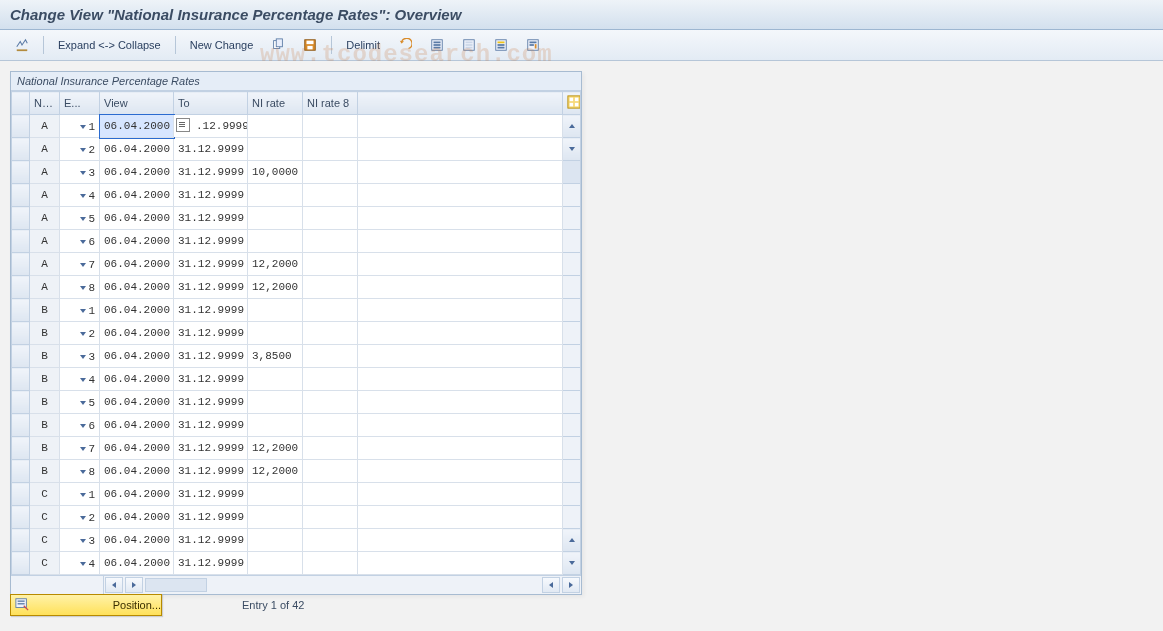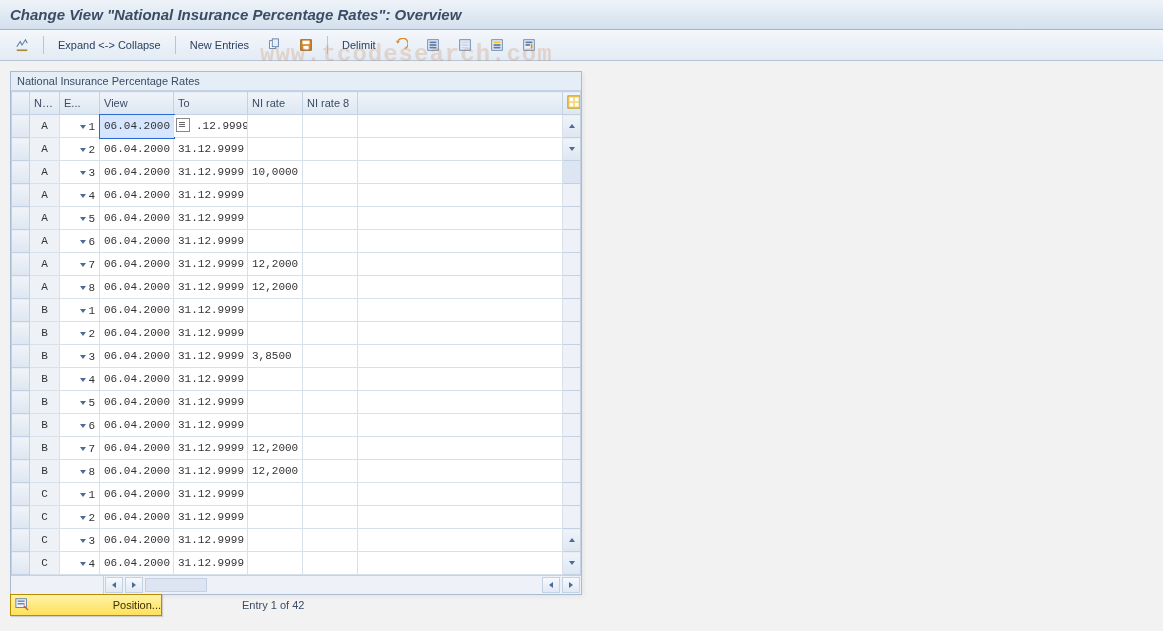--- a/index.html
+++ b/index.html
@@ -59,20 +59,21 @@
     width: 570px;
     border: 1px solid #a7bbd1;
     background: #f7fbff;
     box-shadow: 2px 2px 4px rgba(0,0,0,0.05);
   }
   .panel-title {
     background: #e5edf7;
     border-bottom: 1px solid #c2d1e3;
     padding: 3px 6px;
     color: #3b4c63;
+    font-style: italic;
   }
   .table-wrap {
     display: flex;
   }
   .table-main {
     flex: 1;
     overflow: hidden;
   }
   table.data {
     border-collapse: collapse;
@@ -257,21 +258,21 @@
           <path d="M2 14 L14 14" stroke="#b38b3d" stroke-width="2"></path>
         </svg>
     </span>
   </div>
   <div class="sep"></div>
   <div class="tbtn">
     <span>Expand &lt;-&gt; Collapse</span>
   </div>
   <div class="sep"></div>
   <div class="tbtn">
-    <span>New Entries</span>
+    <span>New Change</span>
   </div>
   <div class="tbtn">
     <span class="icon">
       <svg class="svg-icon" viewBox="0 0 16 16">
           <rect x="3" y="3" width="7" height="9" fill="#fff" stroke="#5a7aa5"></rect>
           <rect x="6" y="1" width="7" height="9" fill="#e8eefb" stroke="#5a7aa5"></rect>
         </svg>
     </span>
   </div>
   <div class="tbtn">

